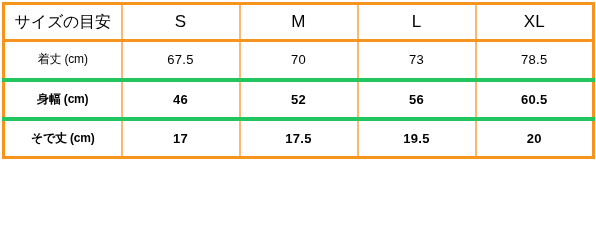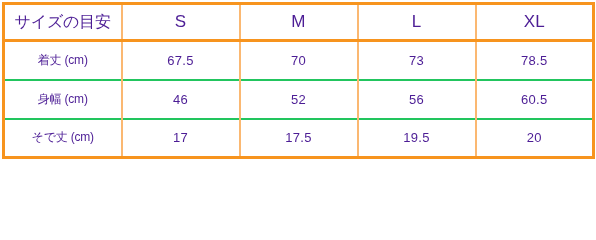--- a/index.html
+++ b/index.html
@@ -31,21 +31,21 @@
   #size-chart col.c-label { width: 118px; }
   #size-chart col.c-size  { width: 118px; }
 
   #size-chart th,
   #size-chart td {
     box-sizing: border-box;
     margin: 0;
     padding: 0 4px;
     text-align: center;
     vertical-align: middle;
-    color: #4c1d95;
+    color: #000000;
     font-weight: normal;
     white-space: nowrap;
     overflow: hidden;
   }
 
   
   #size-chart th + th,
   #size-chart td + td {
     border-left: 2px solid #FBB871;
   }
@@ -62,21 +62,22 @@
   #size-chart thead th.hdr-label {
     font-size: 16px;
     letter-spacing: -0.2px;
   }
 
   
   #size-chart tbody tr {
     height: 38px;
   }
   #size-chart tbody tr + tr td {
-    border-top: 2px solid #22c55e;
+    border-top: 4px solid #22c55e;
+    font-weight: bold;
   }
   #size-chart tbody td {
     font-size: 17px;
   }
   #size-chart tbody td.row-label {
     font-size: 12px;
     letter-spacing: -0.2px;
   }
   #size-chart tbody td.measure {
     font-size: 13px;

